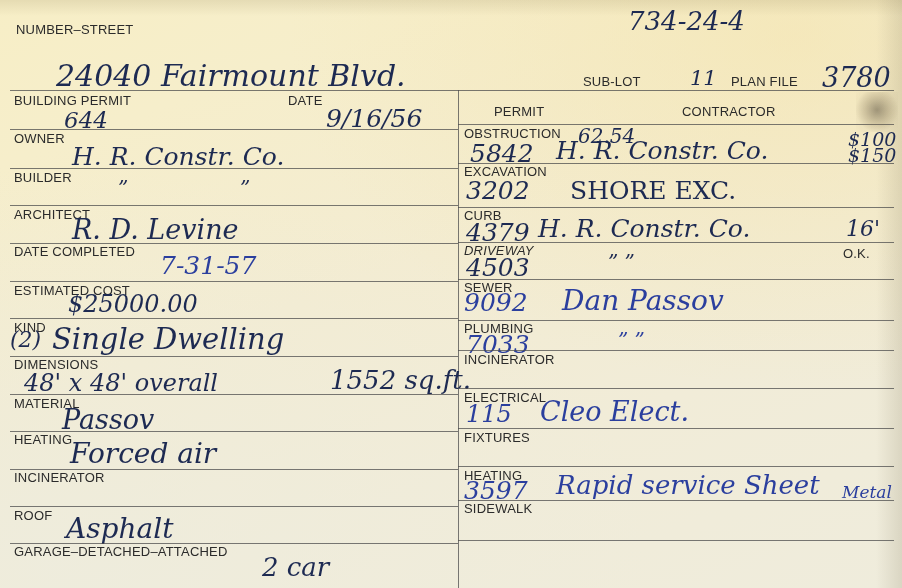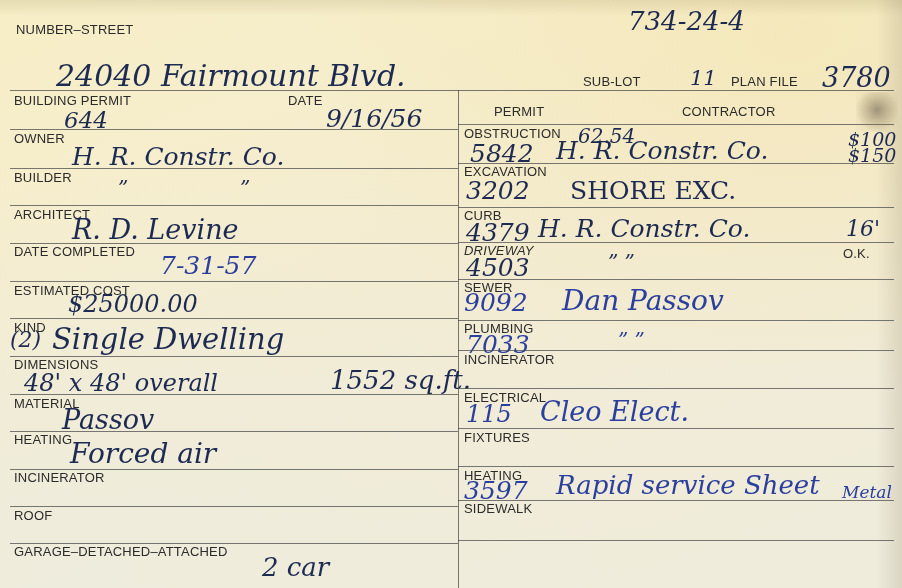--- a/index.html
+++ b/index.html
@@ -164,20 +164,21 @@
   <div class="hand hand-dark abs" style="left:70px; top:437px; font-size:28px;">Forced air</div>
 
   <div class="rule" style="left:10px; top:469px; width:448px;"></div>
 
   <div class="printed abs" style="left:14px; top:470px; font-size:13px;">INCINERATOR</div>
   <div class="hand hand-dark abs" style="left:130px; top:470px; font-size:22px;"></div>
 
   <div class="rule" style="left:10px; top:506px; width:448px;"></div>
 
   <div class="printed abs" style="left:14px; top:508px; font-size:13px;">ROOF</div>
+  <div class="hand hand-dark abs" style="left:66px; top:512px; font-size:28px;">Asphalt</div>
 
   <div class="rule" style="left:10px; top:543px; width:448px;"></div>
 
   <div class="printed abs" style="left:14px; top:544px; font-size:13px;">GARAGE–DETACHED–ATTACHED</div>
   <div class="hand hand-dark abs" style="left:262px; top:552px; font-size:26px;">2 car</div>
 
   <div class="printed abs" style="left:494px; top:104px; font-size:13px;">PERMIT</div>
   <div class="printed abs" style="left:682px; top:104px; font-size:13px;">CONTRACTOR</div>
 
   <div class="rule" style="left:458px; top:124px; width:436px;"></div>

